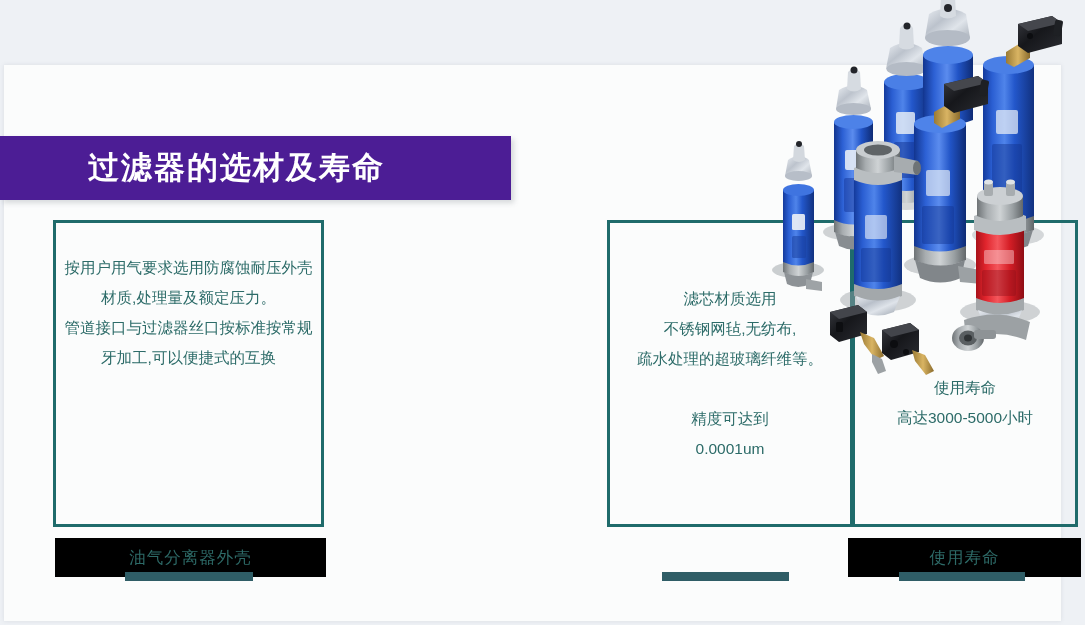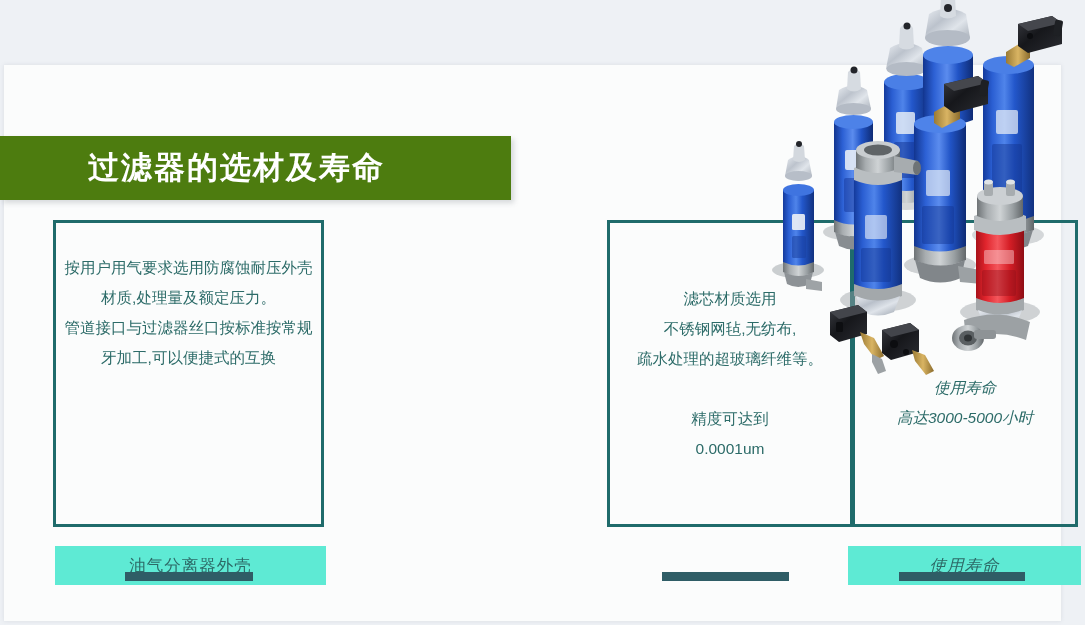--- a/index.html
+++ b/index.html
@@ -22,21 +22,21 @@
     width: 1057px; height: 556px;
     background: #fbfcfc;
     box-shadow: 0 0 4px rgba(120,130,145,.18);
   }
 
   
   #banner {
     position: absolute;
     left: 0; top: 136px;
     width: 511px; height: 64px;
-    background: #4d7c0f;
+    background: #4c1d95;
     display: flex;
     align-items: center;
     box-shadow: 3px 3px 5px rgba(90,100,110,.22);
     z-index: 6;
   }
   #banner-title {
     color: #ffffff;
     font-family: "DejaVu Serif", "Liberation Serif", serif;
     font-size: 31px;
     font-weight: 700;
@@ -74,23 +74,23 @@
     font-size: 15.5px;
     line-height: 30px;
     white-space: pre-line;
   }
   .card-body.v-center {
     top: 50%;
     transform: translateY(-50%);
   }
   .card-foot {
     position: absolute;
-    top: 326px;
+    top: 318px;
     height: 39px;
-    background: #5eead4;
+    background: #000000;
     display: flex;
     align-items: center;
     justify-content: center;
   }
   .card-foot-label {
     color: #2d6a67;
     font-size: 16.5px;
     letter-spacing: 1px;
     white-space: nowrap;
   }
@@ -107,21 +107,21 @@
   #card-1 .card-underline { left: 72px; width: 128px; }
 
   #card-2 { left: 313px; width: 261px; }
   #card-2 .card-foot    { left: 0px;  width: 266px; }
   #card-2 .card-underline { left: 66px; width: 122px; }
 
   #card-3 { left: 588px; width: 246px; padding-left: 41px; }
   #card-3 .card-foot    { left: -3px; width: 249px; }
   #card-3 .card-underline { left: 55px; width: 127px; }
 
-  #card-4 { left: 833px; width: 226px; font-style: italic; }
+  #card-4 { left: 833px; width: 226px; }
   #card-4 .card-foot    { left: -4px; width: 233px; }
   #card-4 .card-underline { left: 47px; width: 126px; }
 
   
   #product-cluster {
     position: absolute;
     left: 768px; top: 0px;
     width: 317px; height: 380px;
     z-index: 5;
   }

